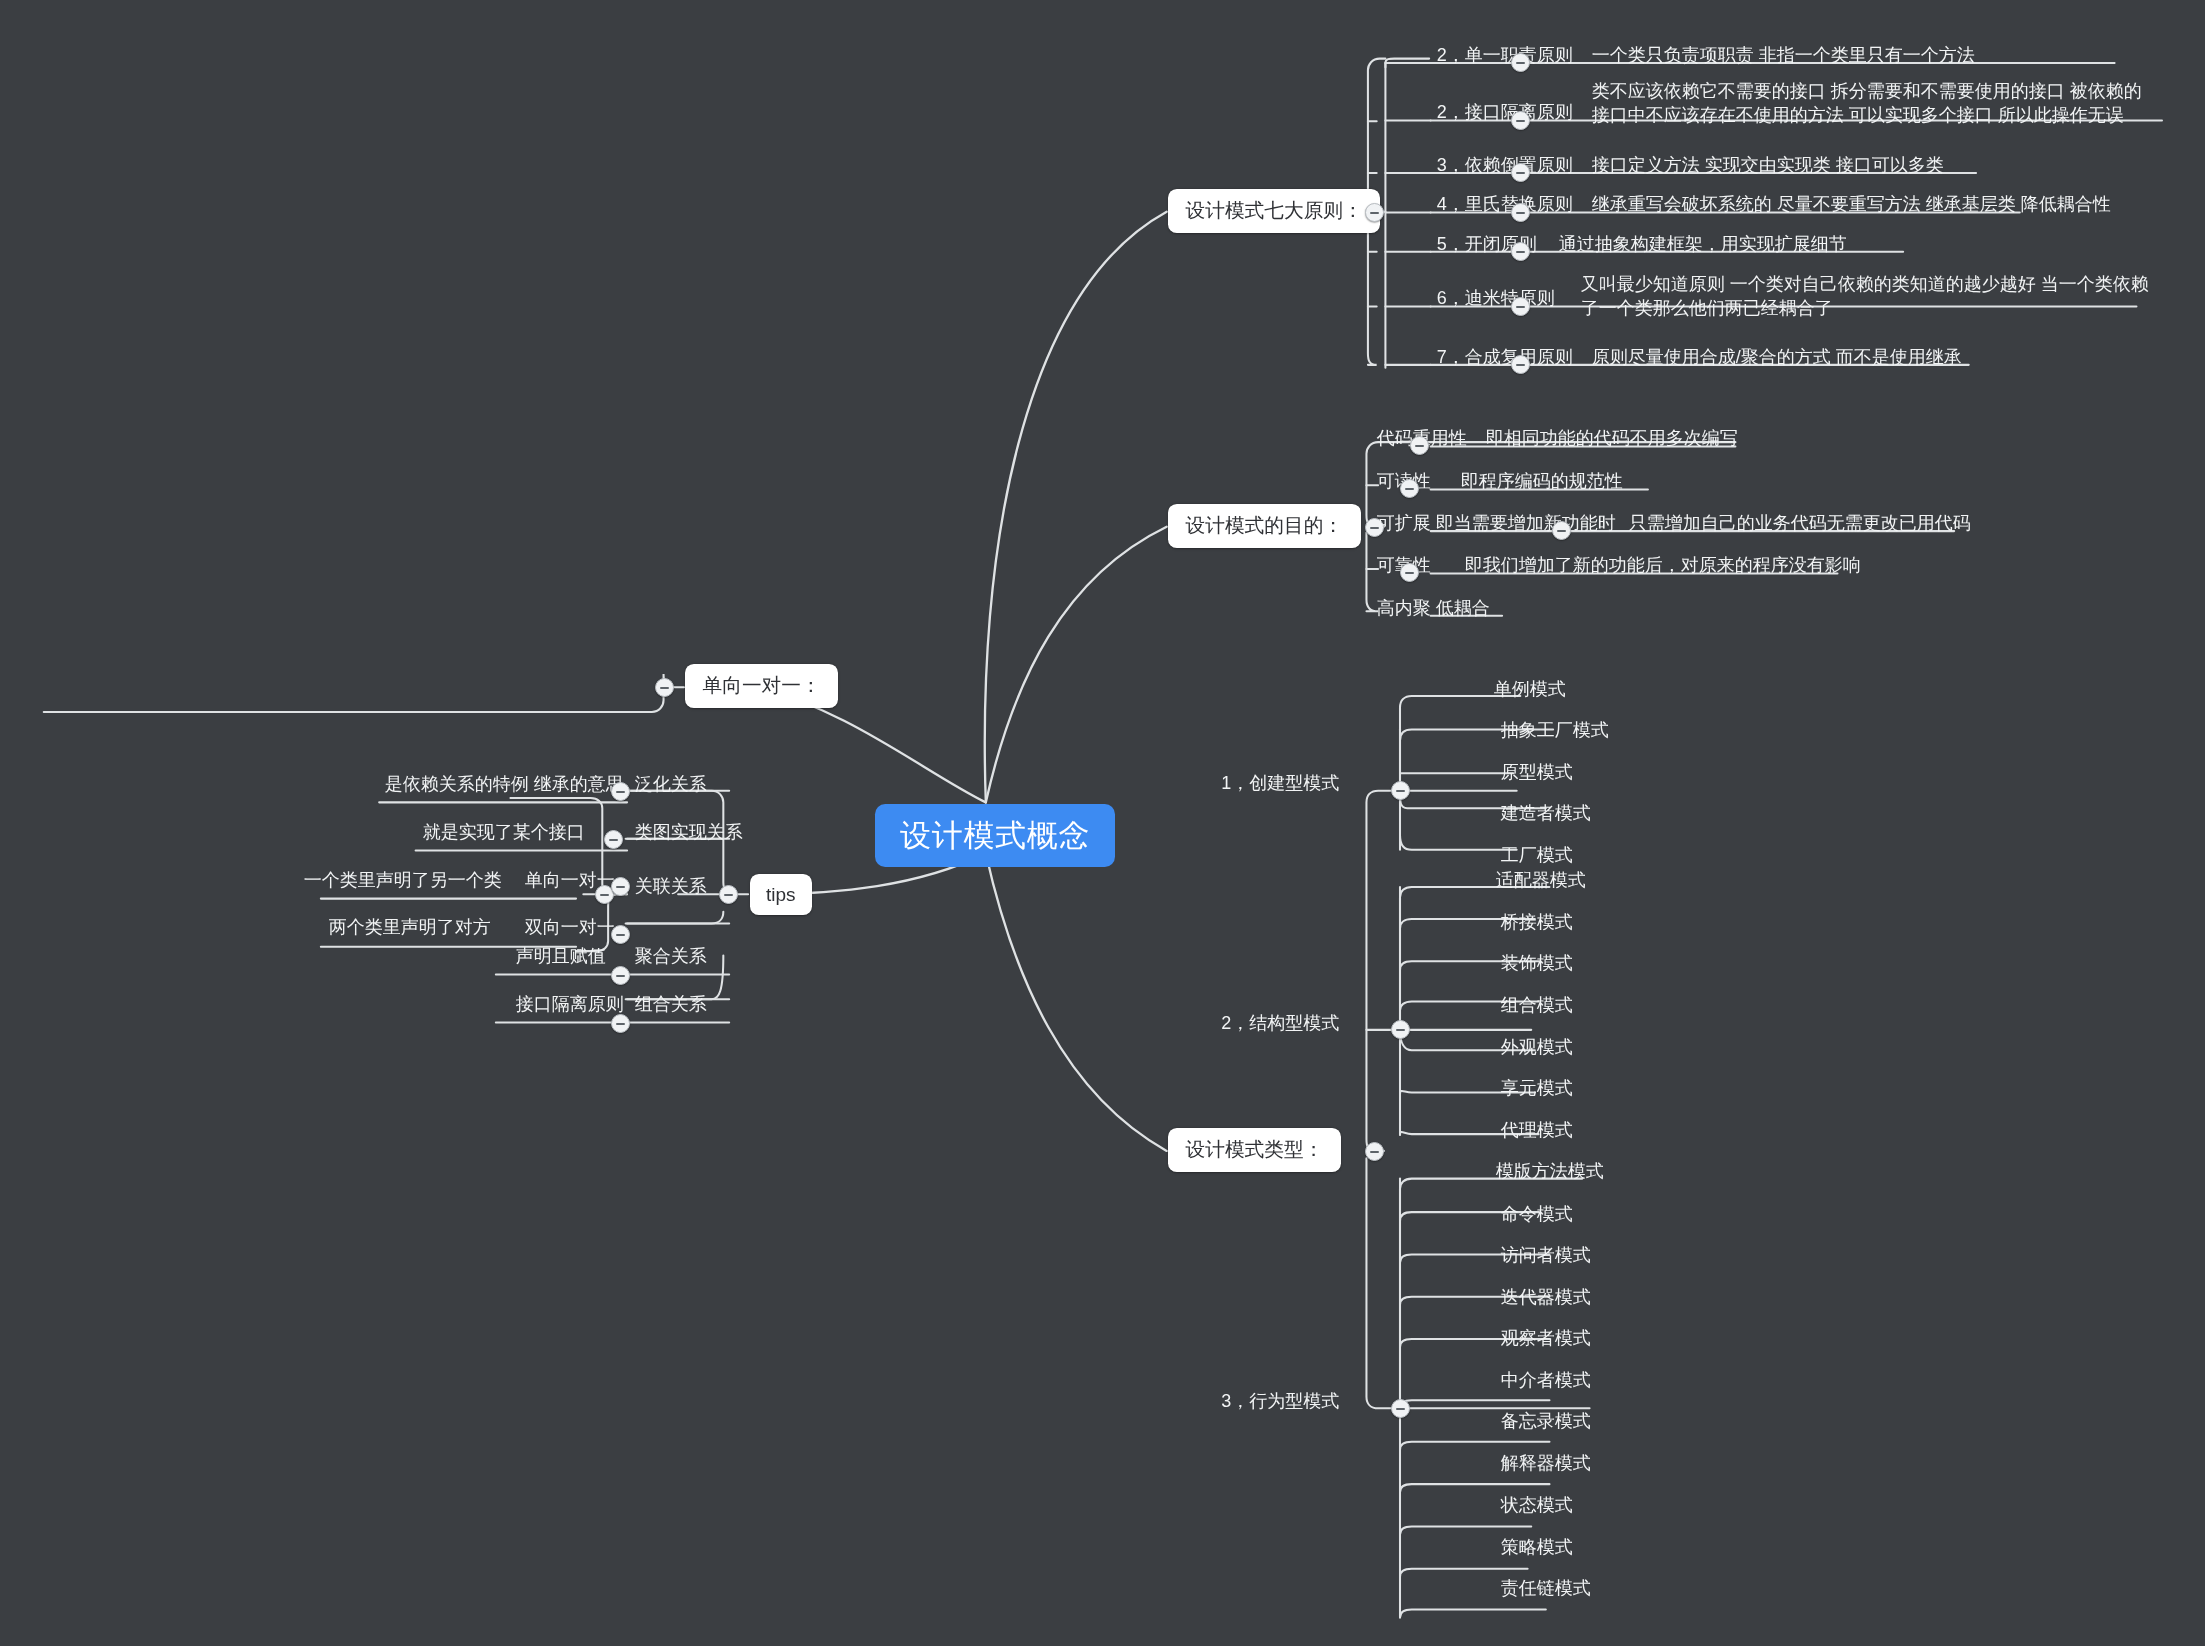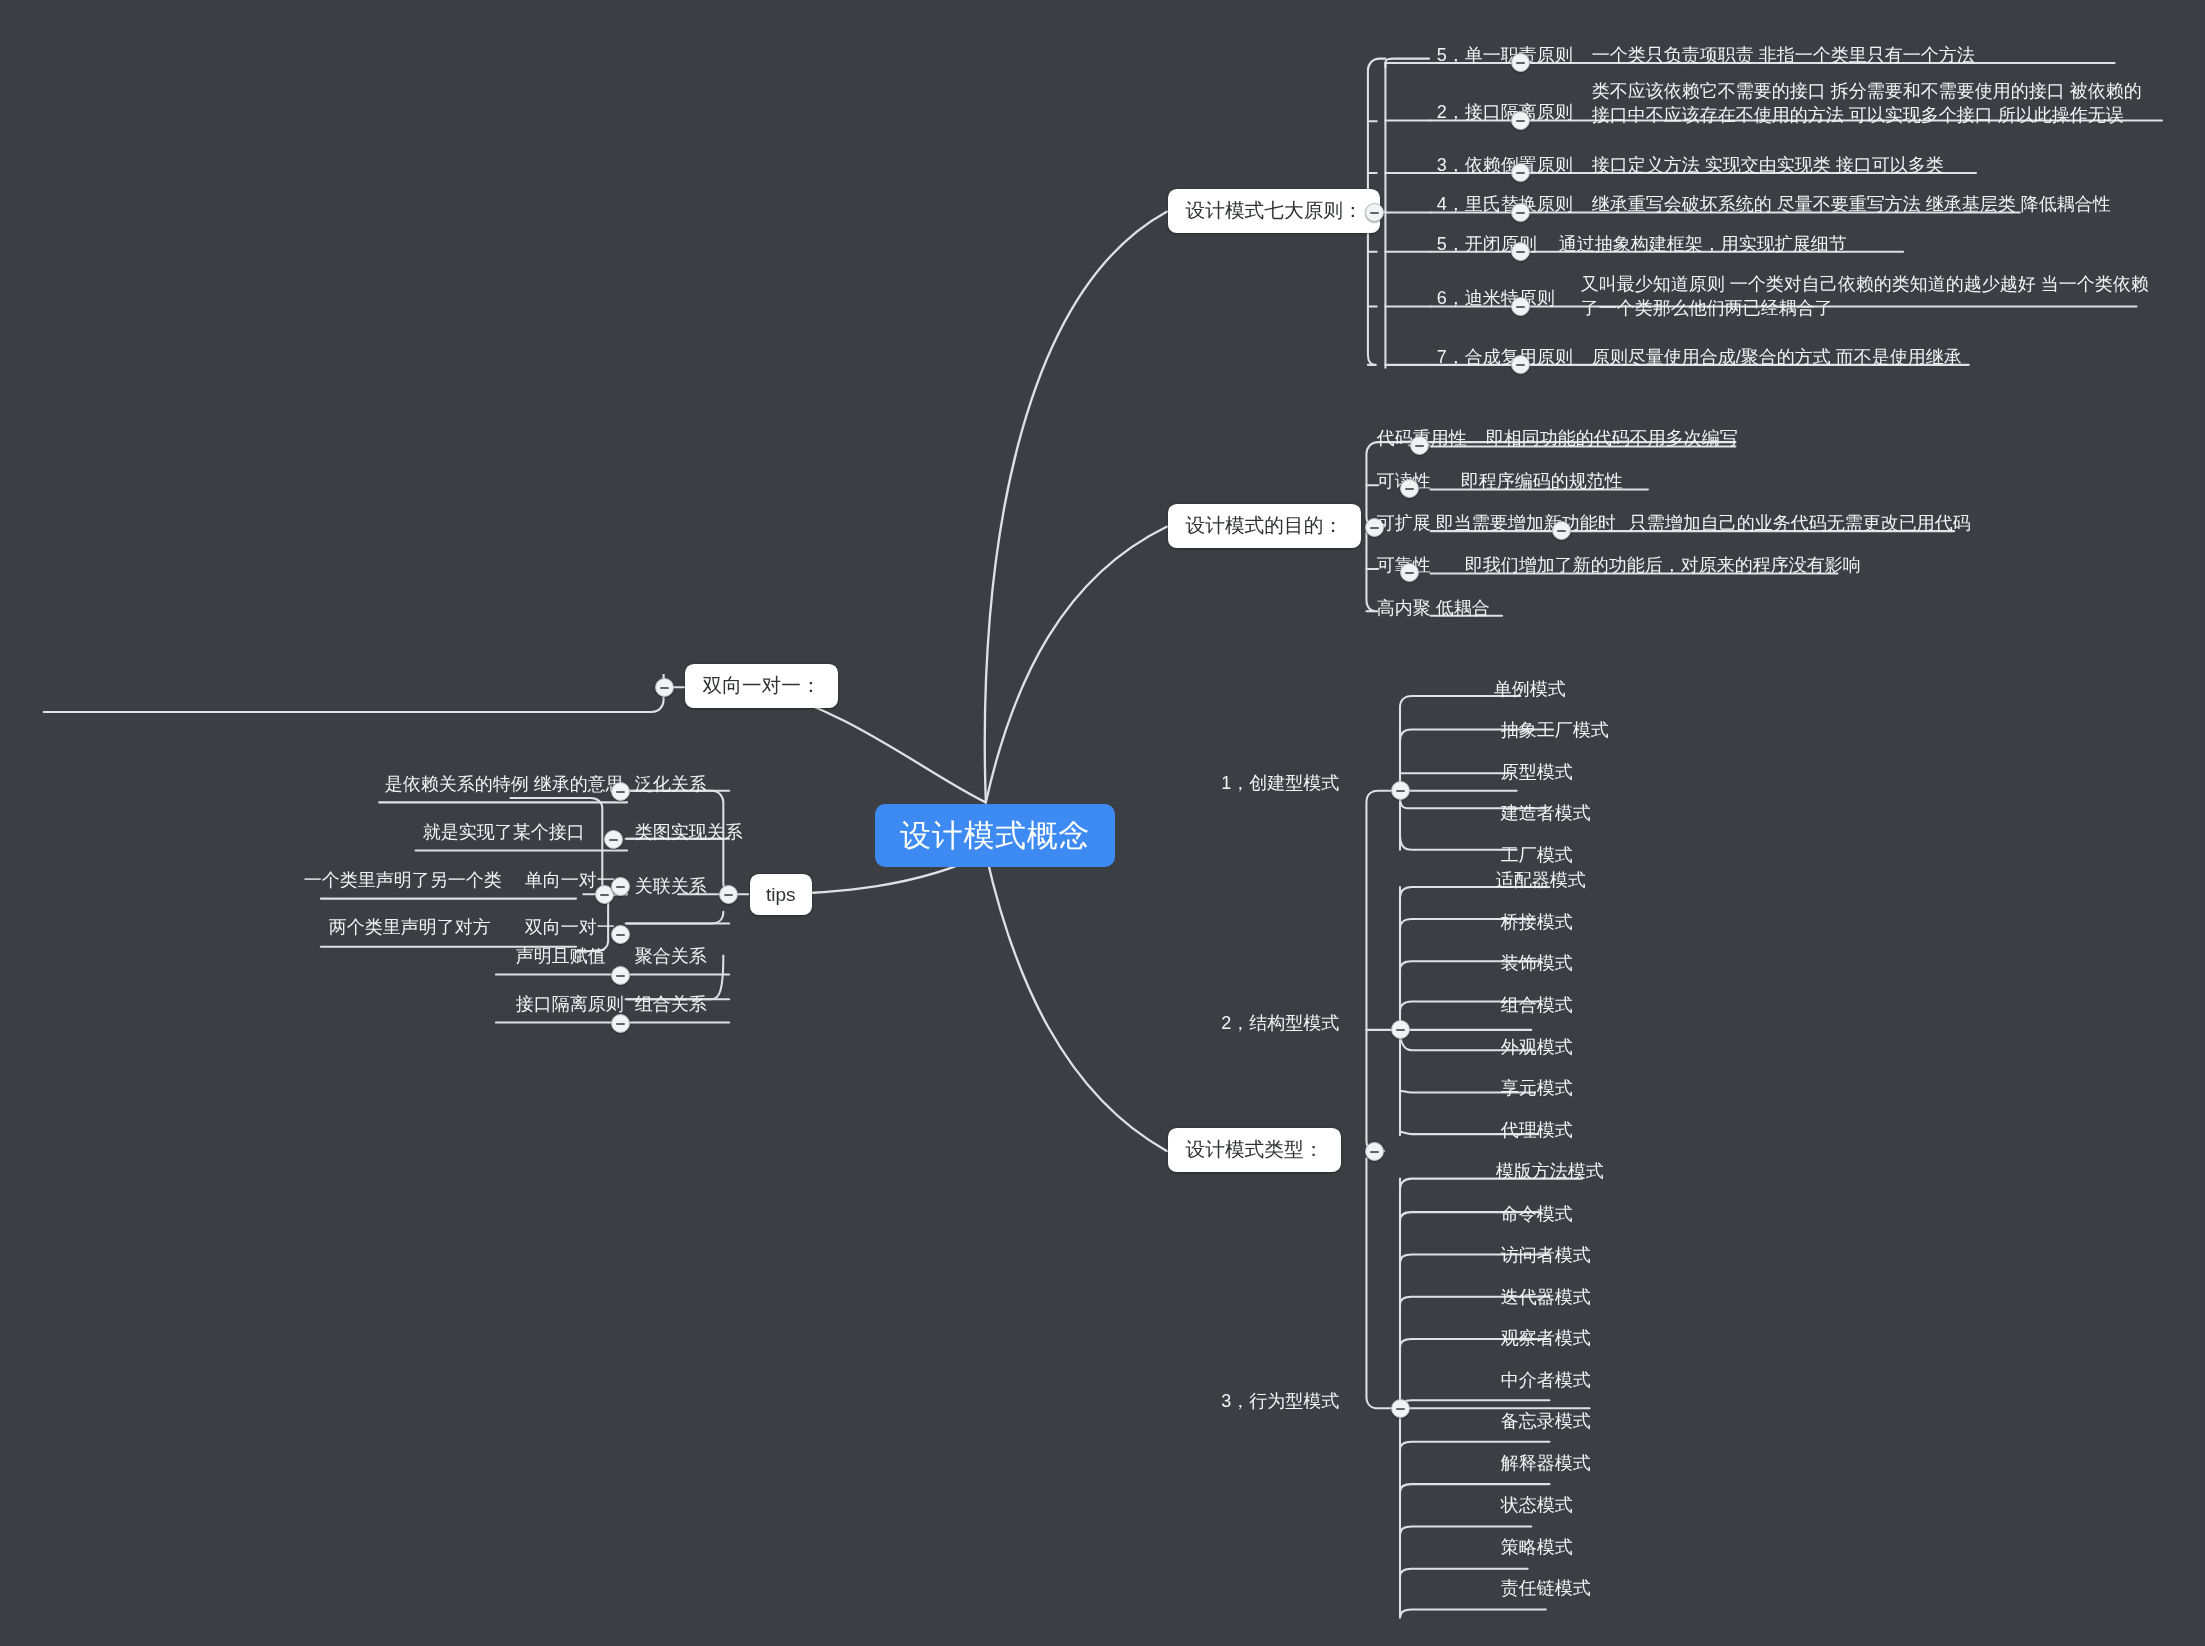--- a/index.html
+++ b/index.html
@@ -198,30 +198,30 @@
   </svg>
 
   <div class="root-node" style="left:875px; top:804px;">设计模式概念</div>
 
   <div class="pill" style="left:1168px; top:189px;">设计模式七大原则：</div>
   <div class="toggle" style="left:1365px; top:203px;"></div>
 
   <div class="pill" style="left:1168px; top:504px;">设计模式的目的：</div>
   <div class="toggle" style="left:1365px; top:518px;"></div>
 
-  <div class="pill" style="left:685px; top:664px;">双向一对一：</div>
+  <div class="pill" style="left:685px; top:664px;">单向一对一：</div>
   <div class="toggle" style="left:655px; top:678px;"></div>
 
   <div class="pill small" style="left:750px; top:874px;">tips</div>
   <div class="toggle" style="left:719px; top:885px;"></div>
 
   <div class="pill" style="left:1168px; top:1128px;">设计模式类型：</div>
   <div class="toggle" style="left:1365px; top:1142px;"></div>
 
-  <div class="node" style="left:1431px; top:41px;">5，单一职责原则</div>
+  <div class="node" style="left:1431px; top:41px;">2，单一职责原则</div>
   <div class="node" style="left:1586px; top:41px;">一个类只负责项职责 非指一个类里只有一个方法</div>
   <div class="toggle" style="left:1511px; top:53px;"></div>
 
   <div class="node" style="left:1431px; top:98px;">2，接口隔离原则</div>
   <div class="node wrap" style="left:1586px; top:77px; width:576px;">类不应该依赖它不需要的接口 拆分需要和不需要使用的接口 被依赖的接口中不应该存在不使用的方法 可以实现多个接口 所以此操作无误</div>
   <div class="toggle" style="left:1511px; top:111px;"></div>
 
   <div class="node" style="left:1431px; top:151px;">3，依赖倒置原则</div>
   <div class="node" style="left:1586px; top:151px;">接口定义方法 实现交由实现类 接口可以多类</div>
   <div class="toggle" style="left:1511px; top:163px;"></div>

